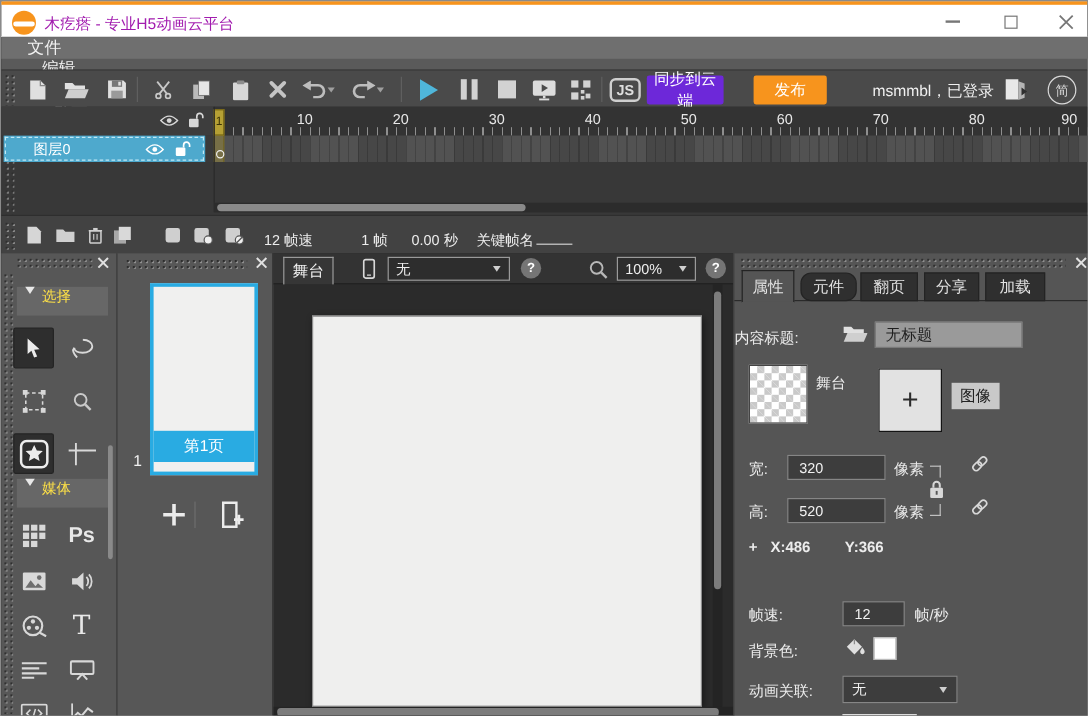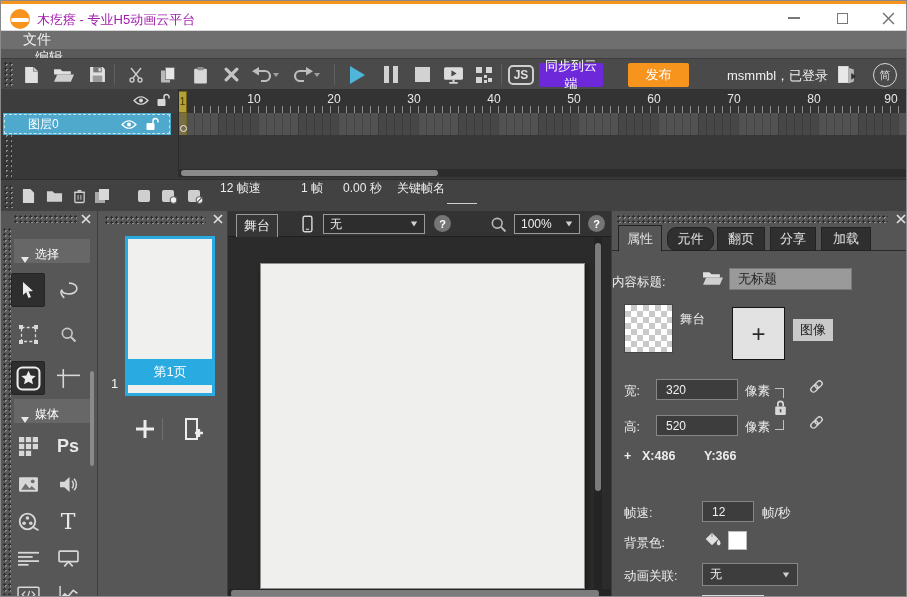--- a/index.html
+++ b/index.html
@@ -78,38 +78,38 @@
   .keyframe-dot { position:absolute; left:179px; top:36px; width:7px; height:7px; border:1.5px solid #efefef;
                   border-radius:50%; background:transparent; }
   .tl-divider { position:absolute; left:177px; top:0; width:1px; height:80px; background:#2a2a2a; }
   .tl-scroll { position:absolute; left:177px; top:80px; width:730px; height:8px; background:#2c2c2c; }
   .tl-scroll .thumb { position:absolute; left:3px; top:1px; width:257px; height:6px; background:#8a8a8a;
                       border-radius:3px; }
   .tl-bottom { position:absolute; left:0; top:90px; width:907px; height:32px; background:#424242;
                border-top:1px solid #2e2e2e; }
   .bbtn { position:absolute; top:6px; width:22px; height:20px; display:flex; align-items:center;
           justify-content:center; cursor:pointer; }
-  .blabel { position:absolute; top:0; color:#ececec; font-size:12px; white-space:nowrap; }
+  .blabel { position:absolute; top:12px; color:#ececec; font-size:12px; white-space:nowrap; }
   .kfname-input { position:absolute; left:446px; top:9px; width:30px; background:transparent; border:none;
                   border-bottom:1px solid #cfcfcf; color:#fff; font-size:12px; }
   .xwrap { position:absolute; width:12px; height:12px; display:flex; align-items:center;
            justify-content:center; cursor:pointer; }
 
   
   .toolspanel { position:absolute; left:0; top:210px; width:96px; height:387px; background:#575757; }
   .pagespanel { position:absolute; left:96px; top:210px; width:130px; height:387px; background:#575757;
                 border-left:1px solid #3e3e3e; }
   .stagearea { position:absolute; left:226px; top:210px; width:384px; height:387px; background:#2b2b2b;
                border-left:1px solid #3e3e3e; }
   .rightpanel { position:absolute; left:610px; top:210px; width:297px; height:387px; background:#555;
                 border-left:1px solid #3e3e3e; }
 
   
   .sect-hdr { position:absolute; left:13px; width:76px; height:24px; background:#676767; display:flex;
-              align-items:flex-end; gap:6px; padding-left:7px; color:#ffffff; font-size:12px; cursor:pointer; }
+              align-items:flex-start; gap:6px; padding-left:7px; color:#fde047; font-size:12px; cursor:pointer; }
   .tri-down { width:0; height:0; border-left:4.5px solid transparent; border-right:4.5px solid transparent;
               border-top:6px solid #e8e8e8; }
   .toolcell { position:absolute; width:34px; height:34px; display:flex; align-items:center;
               justify-content:center; cursor:pointer; border-radius:2px; }
   .toolcell.sel { background:#2e2e2e; border:1px solid #242424; }
   .tscroll { position:absolute; left:89px; top:160px; width:4px; height:95px; background:#8a8a8a;
              border-radius:2px; }
   .pslabel { font-weight:bold; font-size:18px; color:#e8e8e8; }
   .tlabel { font-family:"DejaVu Serif","Liberation Serif",serif; font-size:22px; color:#e8e8e8; }
 

